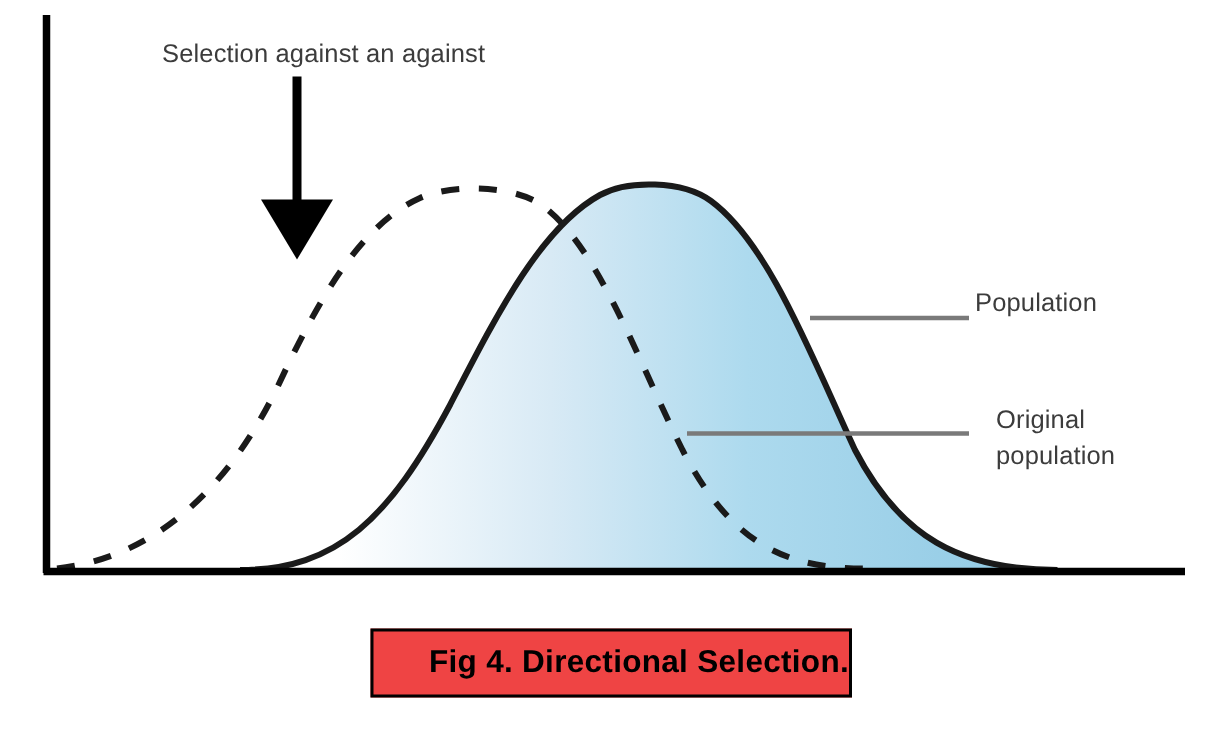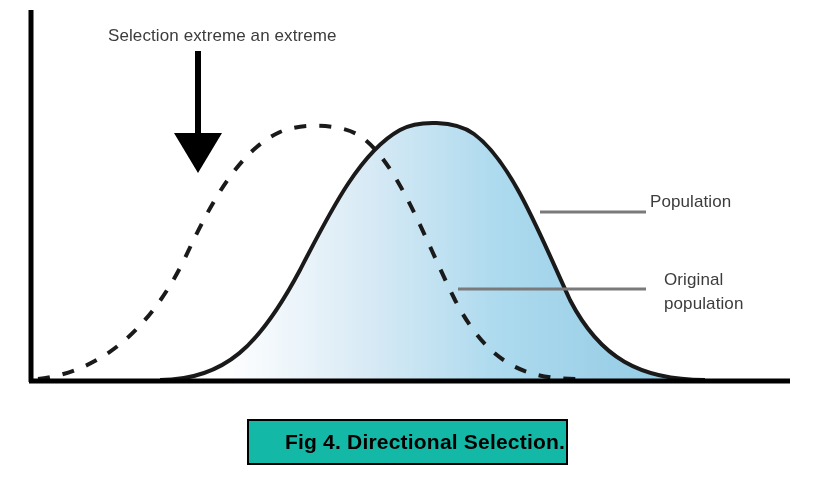--- a/index.html
+++ b/index.html
@@ -46,26 +46,25 @@
     left: 664px;
     top: 268px;
   }
   #caption-box {
     position: absolute;
     left: 247px;
     top: 419px;
     width: 321px;
     height: 46px;
     border: 2px solid #000000;
-    background: #14b8a6;
+    background: #ef4444;
     box-sizing: border-box;
     display: flex;
     align-items: center;
-    justify-content: flex-start;
-    padding-left: 36px;
+    justify-content: flex-end;
   }
   #caption-text {
     font-family: "Liberation Sans", sans-serif;
     font-size: 21px;
     font-weight: bold;
     color: #000000;
     letter-spacing: 0.2px;
     white-space: pre;
   }
 </style>
@@ -113,21 +112,21 @@
     <line x1="31" y1="10" x2="31" y2="382" stroke="#000000" stroke-width="5"></line>
     <line x1="29" y1="381" x2="790" y2="381" stroke="#000000" stroke-width="5"></line>
 
     <line x1="198" y1="51" x2="198" y2="136" stroke="#000000" stroke-width="6"></line>
     <path d="M 174 133 L 222 133 L 198 173 Z" fill="#000000"></path>
 
     <line x1="540" y1="212" x2="646" y2="212" stroke="#7a7a7a" stroke-width="3"></line>
     <line x1="458" y1="289" x2="646" y2="289" stroke="#7a7a7a" stroke-width="3"></line>
   </svg>
 
-  <div class="label-text" id="annotation-selection">Selection extreme an extreme</div>
+  <div class="label-text" id="annotation-selection">Selection against an against</div>
 
   <div class="label-text" id="label-population-after"><span>Population</span><br></div>
 
   <div class="label-text" id="label-original-population"><span>Original</span><br><span>population</span></div>
 
   <div id="caption-box">
     <span id="caption-text">Fig 4. Directional Selection.</span>
   </div>
 
 </div>

